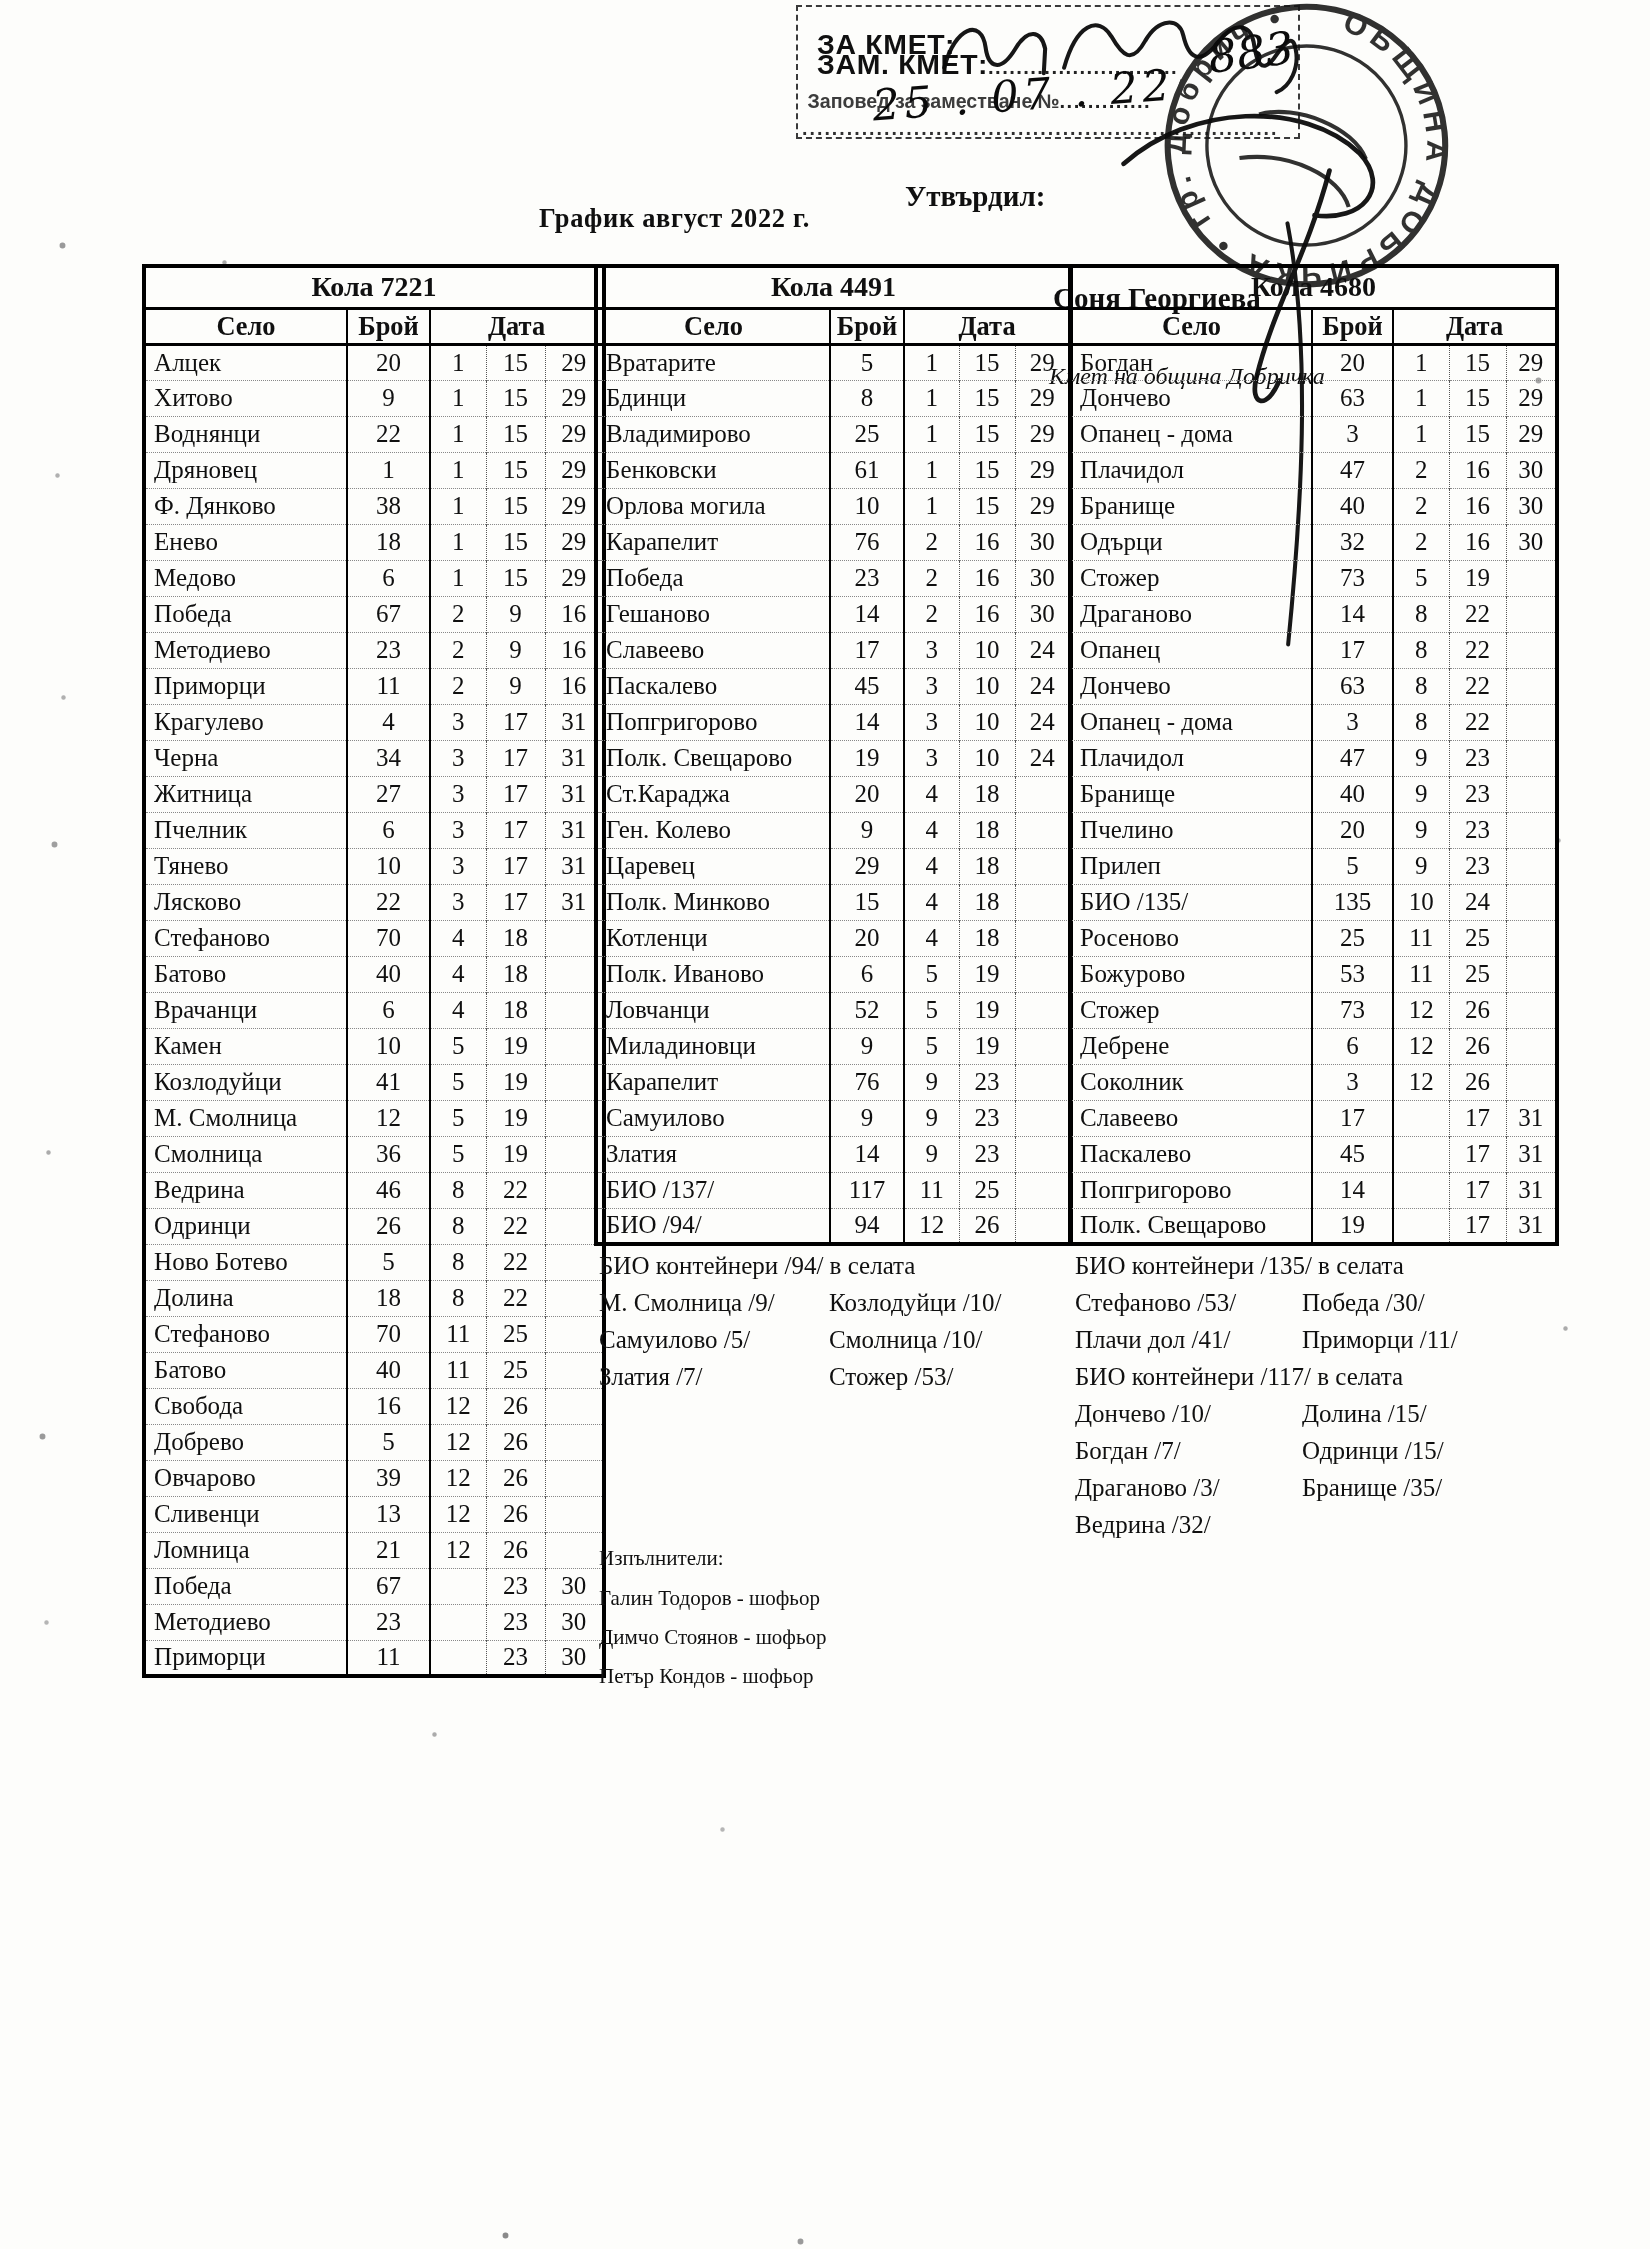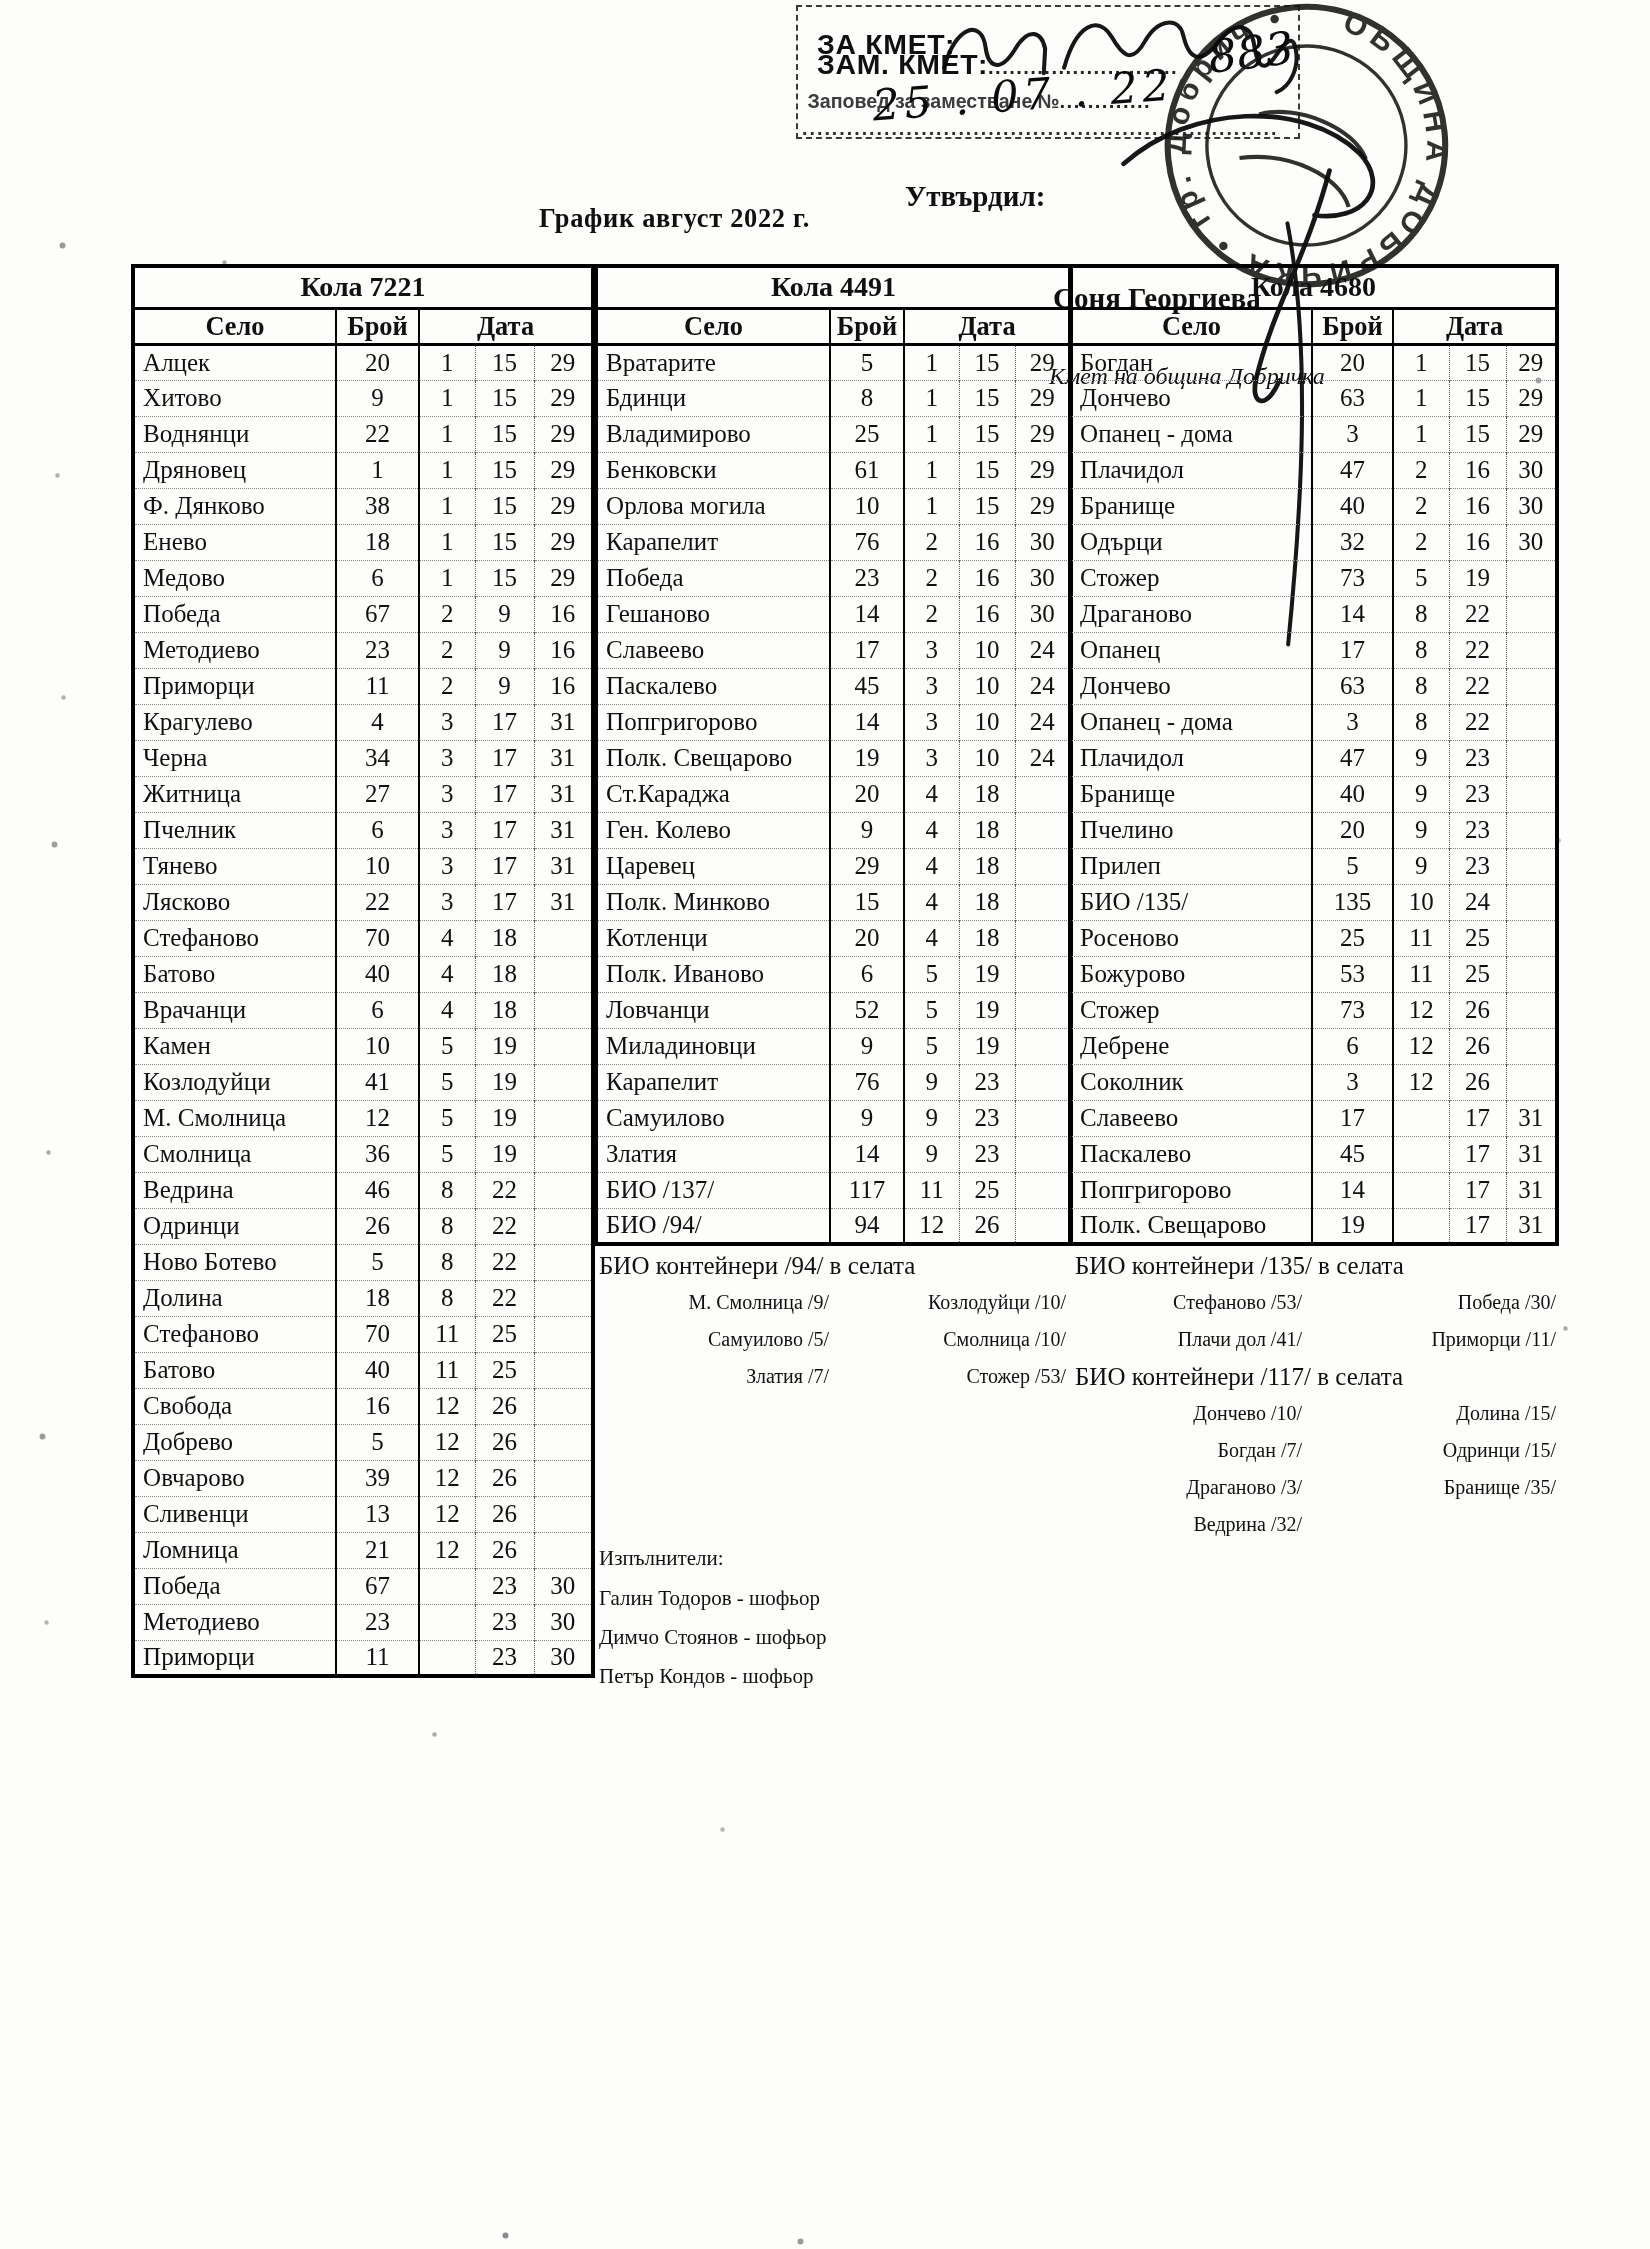--- a/index.html
+++ b/index.html
@@ -42,28 +42,28 @@
   table.grid { position:absolute; border-collapse:collapse; table-layout:fixed; background:transparent; border:4.1px solid #000; }
   .grid th, .grid td { box-sizing:border-box; overflow:hidden; }
   .grid .car-row th  { height:42px; font-size:28px; font-weight:bold; border-bottom:3.4px solid #000; text-align:center; }
   .grid .head-row th { height:35px; font-size:26.4px; font-weight:bold; border-bottom:3.4px solid #000; text-align:center; }
   .grid .head-row th.v, .grid .head-row th.c { border-right:2.7px solid #000; }
   .grid td { height:36px; font-size:25px; padding:0; text-align:center; white-space:nowrap; }
   .grid td:first-child { text-align:left; padding-left:8.1px; border-right:2.7px solid #000; }
   .grid td:nth-child(2) { border-right:2.7px solid #000; }
   .grid td:nth-child(3), .grid td:nth-child(4) { border-right:1.4px dotted #555; }
   .grid tbody tr + tr td { border-top:1.4px dotted #888; }
-  .t7221 { left:131px;  top:264px; width:460px; }
+  .t7221 { left:142px;  top:264px; width:460px; }
   .t4491 { left:594px;  top:264px; width:474px; }
   .t4680 { left:1068px; top:264px; width:487px; }
   
   .notes { position:absolute; font-size:25px; }
   .notes .nhead { height:37px; line-height:37px; white-space:nowrap; }
   table.plain { border-collapse:collapse; table-layout:fixed; }
-  .plain td { height:37px; font-size:20px; text-align:right; padding:0; white-space:nowrap; }
+  .plain td { height:37px; font-size:25px; text-align:left; padding:0; white-space:nowrap; }
   .notes-4491 { left:599px;  top:1247px; }
   .notes-4680 { left:1075px; top:1247px; }
   
   .exec { position:absolute; left:599px; top:1538px; font-size:21px; }
   .exec .xhead { height:41px; line-height:41px; }
   .exec .xline { height:39px; line-height:39px; white-space:nowrap; }
   
   .noise { position:absolute; left:0; top:0; width:2.7px; height:2.7px; border-radius:50%; background:transparent;
     box-shadow: 61px 244px 0 1.4px #9a9a9a, 223px 261px 0 0.7px #ababab, 56px 474px 0 0.7px #b0b0b0,
       53px 843px 0 1.4px #9f9f9f, 47px 1151px 0 0.7px #ababab, 41px 1435px 0 1.4px #9a9a9a,

